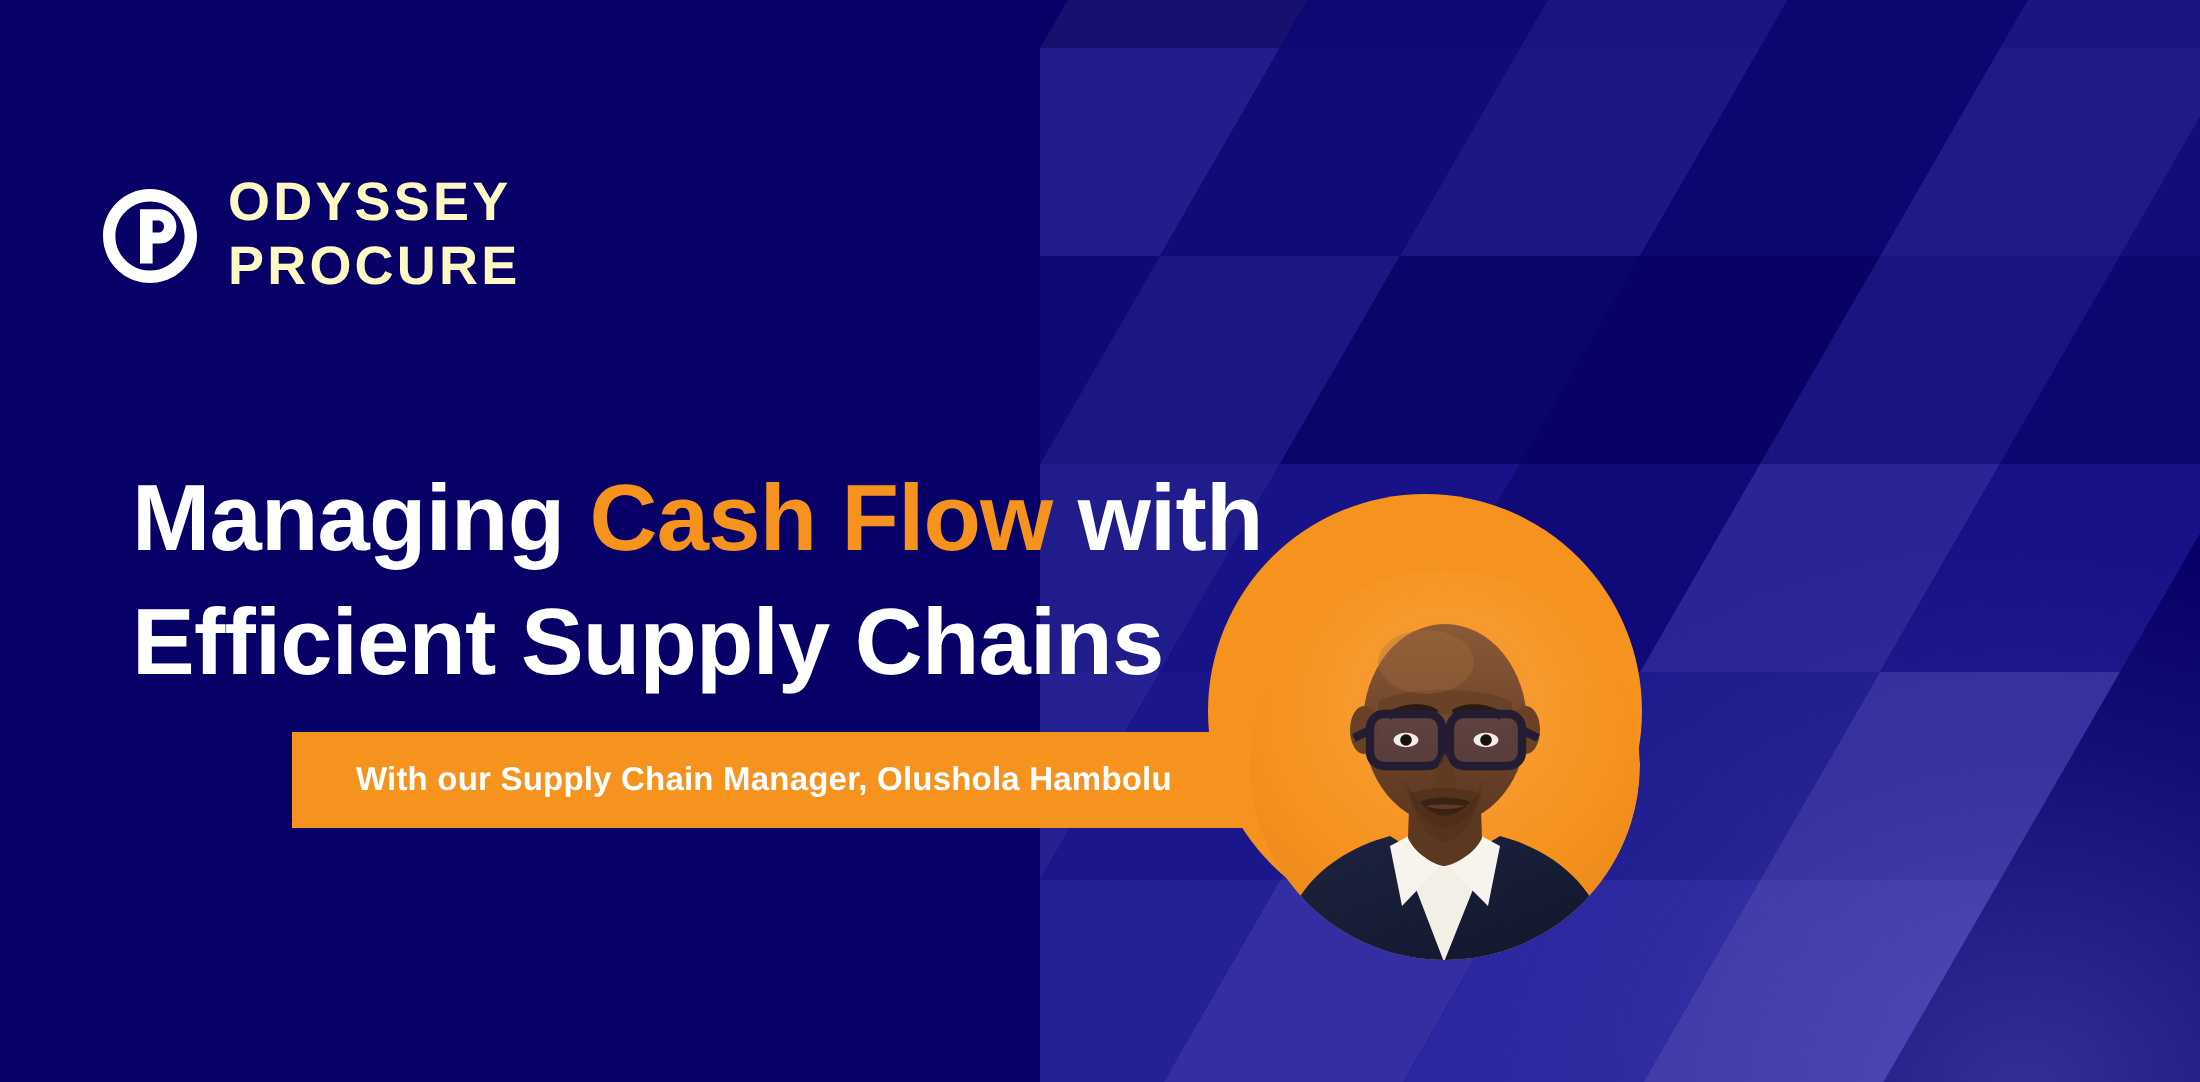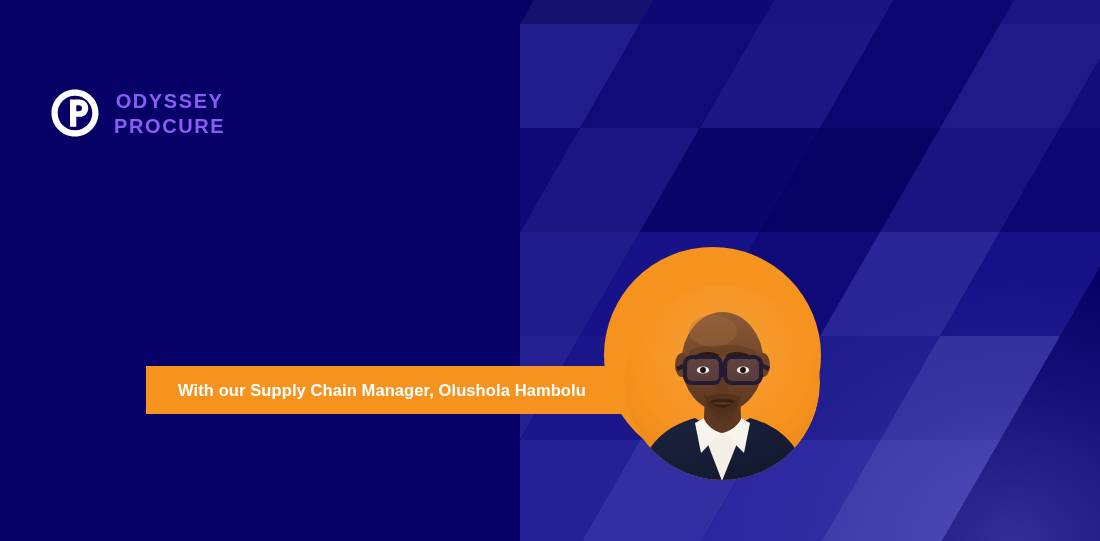--- a/index.html
+++ b/index.html
@@ -53,25 +53,24 @@
     gap: 14px;
   }
   .logo-mark { width: 50px; height: 50px; flex: none; }
   .logo-words {
     display: flex;
     flex-direction: column;
     justify-content: center;
     line-height: 1.0;
   }
   .logo-words span {
-    color: #8b5cf6;
-    font-size: 20px;
+    color: #fef9c3;
+    font-size: 27px;
     font-weight: bold;
     letter-spacing: 1.6px;
-    text-align: center;
   }
   .logo-words span.second { margin-top: 5px; }
 
   
   .headline {
     position: absolute;
     left: 66px;
     top: 228px;
     width: 620px;
     color: #ffffff;
@@ -205,20 +204,24 @@
         <path fill="#ffffff" d="M25 1.5C12.02 1.5 1.5 12.02 1.5 25S12.02 48.5 25 48.5 48.5 37.98 48.5 25 37.98 1.5 25 1.5zm0 6.2c9.55 0 17.3 7.75 17.3 17.3S34.55 42.3 25 42.3 7.7 34.55 7.7 25 15.45 7.7 25 7.7z"></path>
         <path fill="#ffffff" d="M20.0 11.6h9.6c5.0 0 8.6 3.7 8.6 8.6s-3.6 8.6-8.6 8.6h-3.3v9.9h-6.3V11.6zm6.3 5.6v6.1h2.7c1.8 0 3.0-1.2 3.0-3.05s-1.2-3.05-3.0-3.05h-2.7z"></path>
       </svg>
     </span>
     <span class="logo-words">
       <span class="first">ODYSSEY</span>
       <span class="second">PROCURE</span>
     </span>
   </div>
 
+  <div class="headline">
+    <span class="line"><span>Managing </span><span class="accent">Cash Flow</span><span> with</span></span>
+    <span class="line">Efficient Supply Chains</span>
+  </div>
 
   <div class="orange-circle"></div>
 
   <div class="banner">
     <span class="banner-label">With our Supply Chain Manager, Olushola Hambolu</span>
   </div>
 
   <div class="portrait">
     <svg width="195" height="195" viewBox="0 0 195 195" xmlns="http://www.w3.org/2000/svg">
       <defs>

